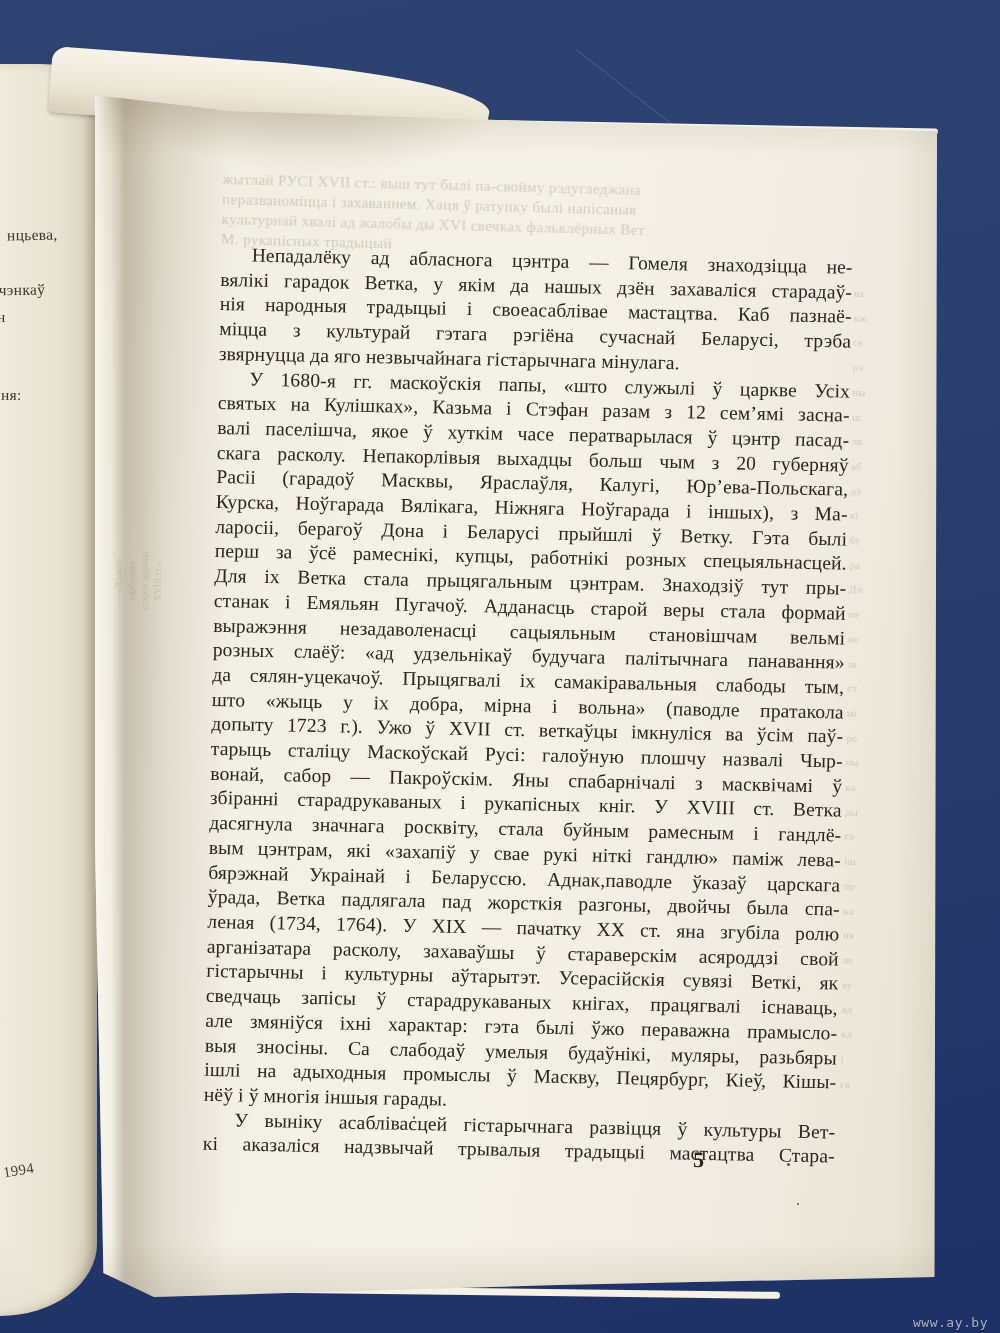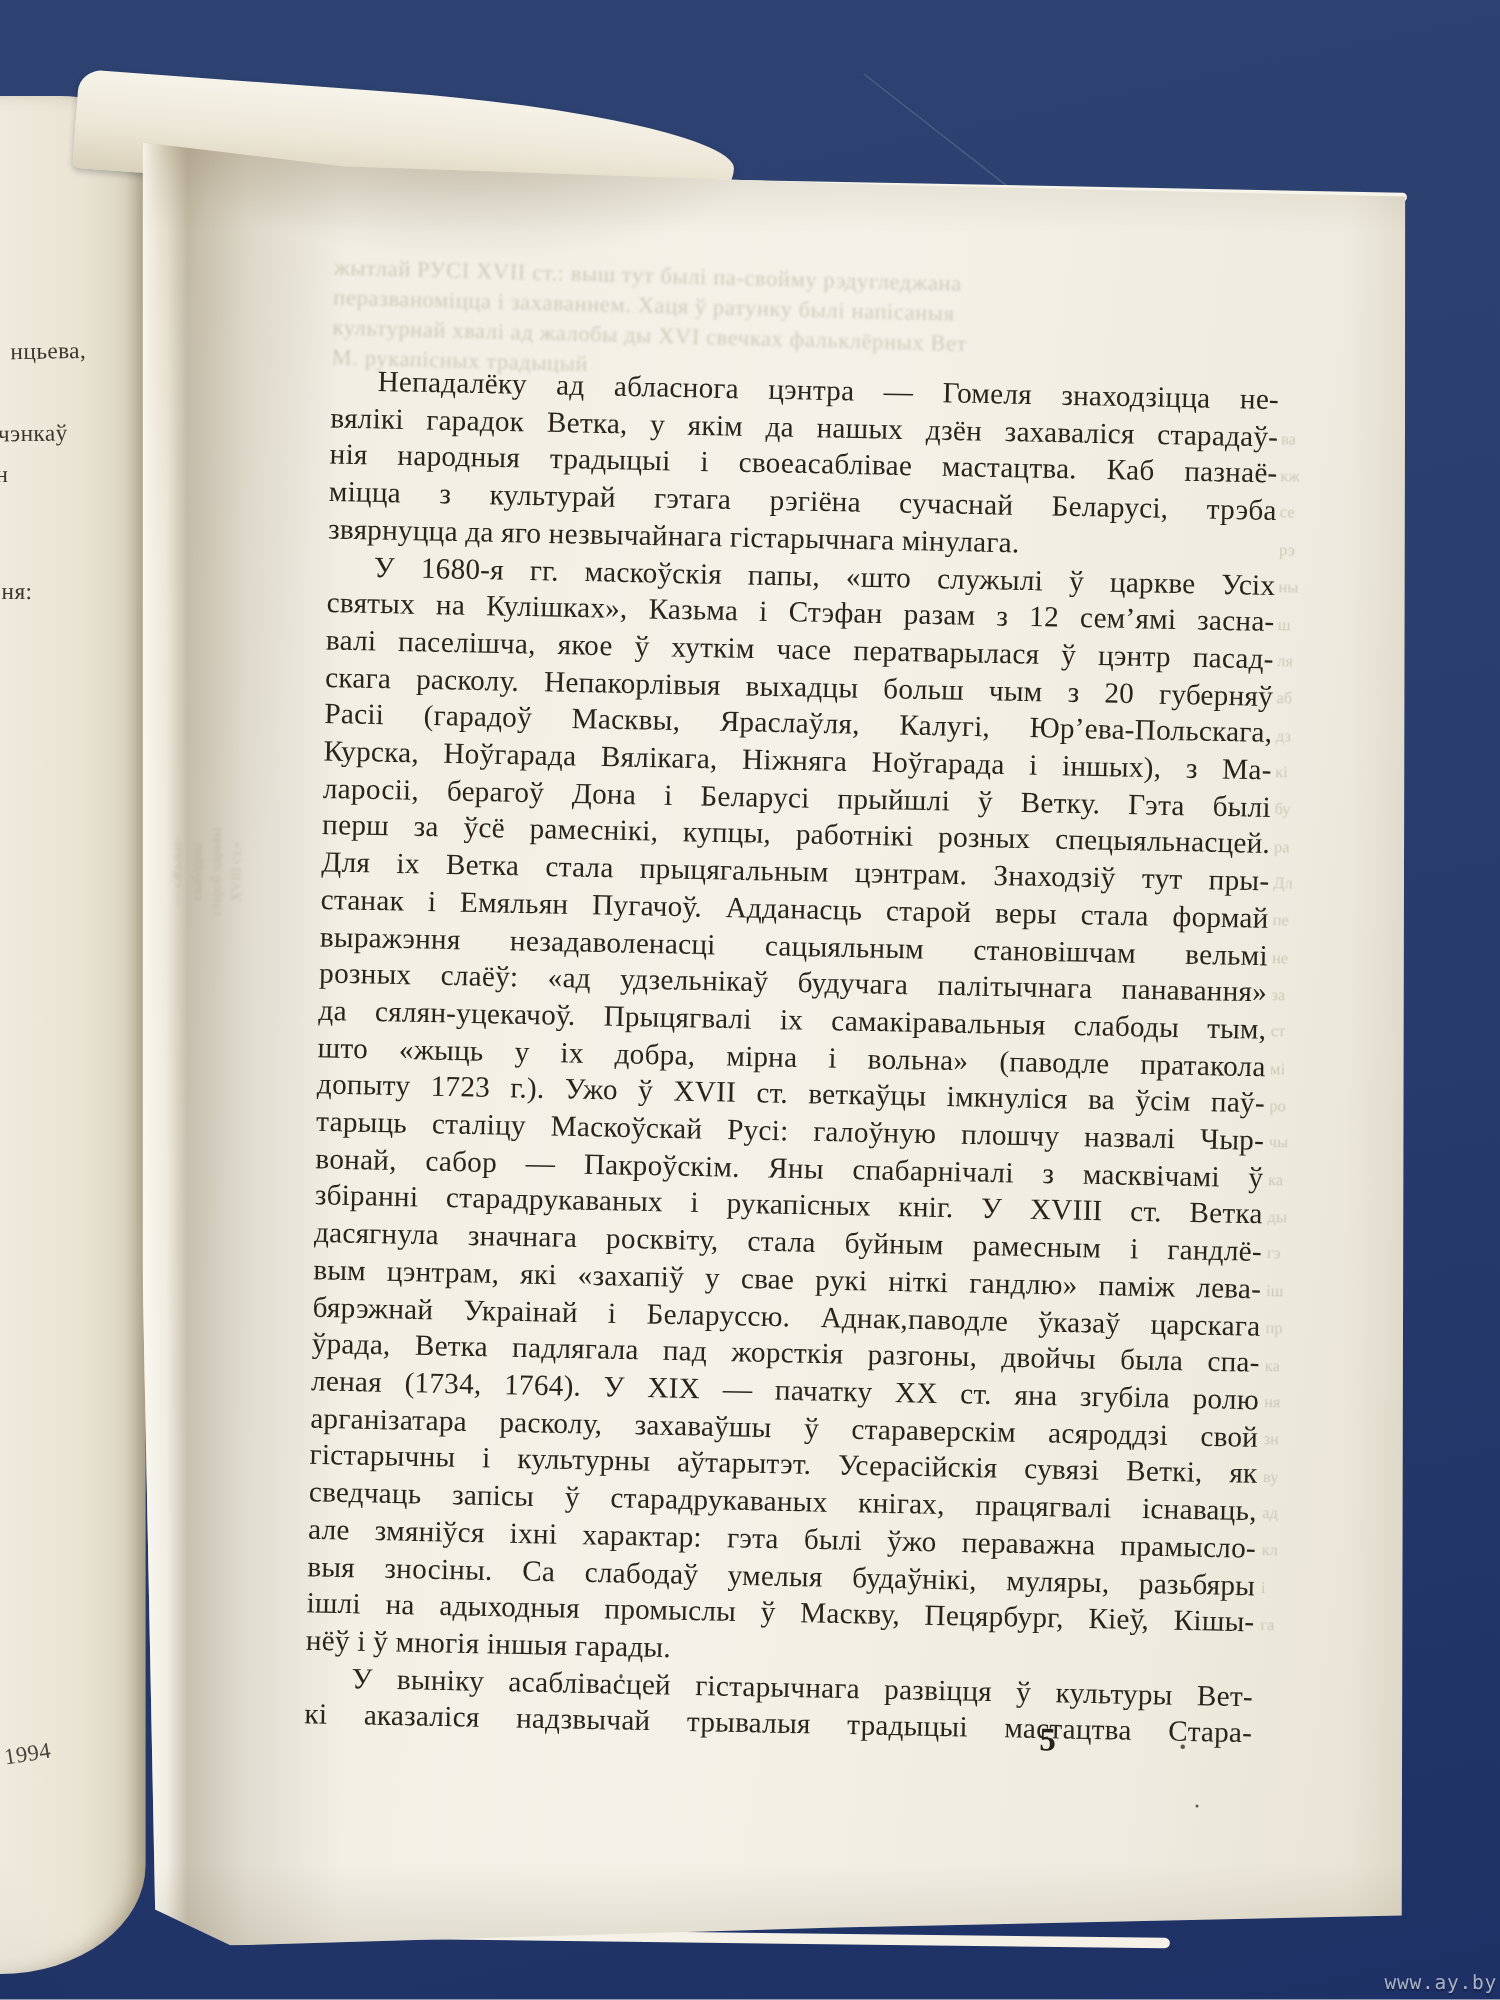--- a/index.html
+++ b/index.html
@@ -82,21 +82,21 @@
   .line{white-space:nowrap;}
   .line.just{white-space:normal;text-align:justify;text-align-last:justify;}
   .line.indent{text-indent:31px;}
   .page-num{position:absolute;left:598px;top:1062px;z-index:3;font-weight:bold;
     font-size:22px;color:#252019;transform:rotate(1deg);}
   .speck{position:absolute;width:3px;height:3px;border-radius:50%;background:#5c564a;z-index:3;}
   .speck.s1{left:692px;top:1078px;}
   .speck.s2{left:702px;top:1118px;width:2px;height:2px;}
   .speck.s3{left:318px;top:1031px;width:2px;height:3px;}
 
-  .watermark{position:absolute;right:2px;bottom:3px;z-index:10;
+  .watermark{position:absolute;right:12px;bottom:3px;z-index:10;
     font-family:"DejaVu Sans Mono", monospace;font-size:13px;letter-spacing:.5px;
     color:#c4c9d4;opacity:.85;text-shadow:0 1px 1px rgba(10,15,40,.6);}
 </style>
 </head>
 <body>
 
 <div class="scratch"></div>
 <div class="scratch s2"></div>
 
 <div class="left-page">

